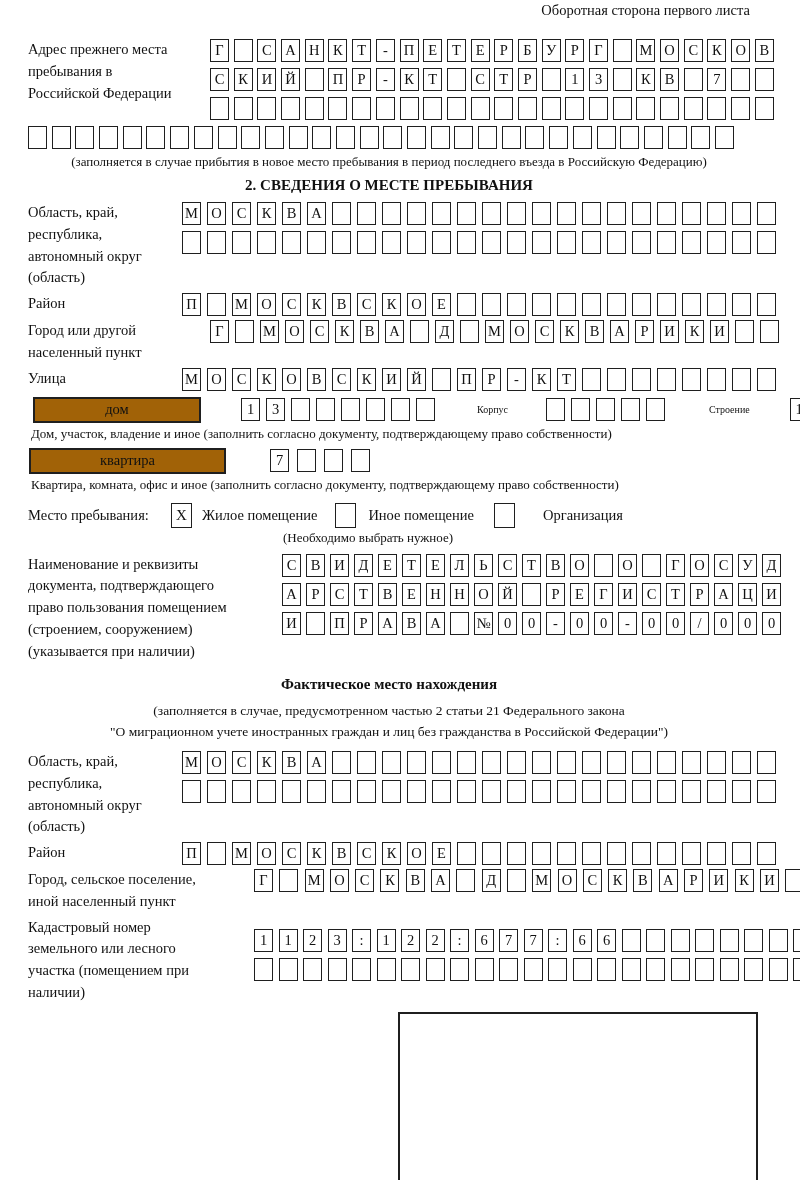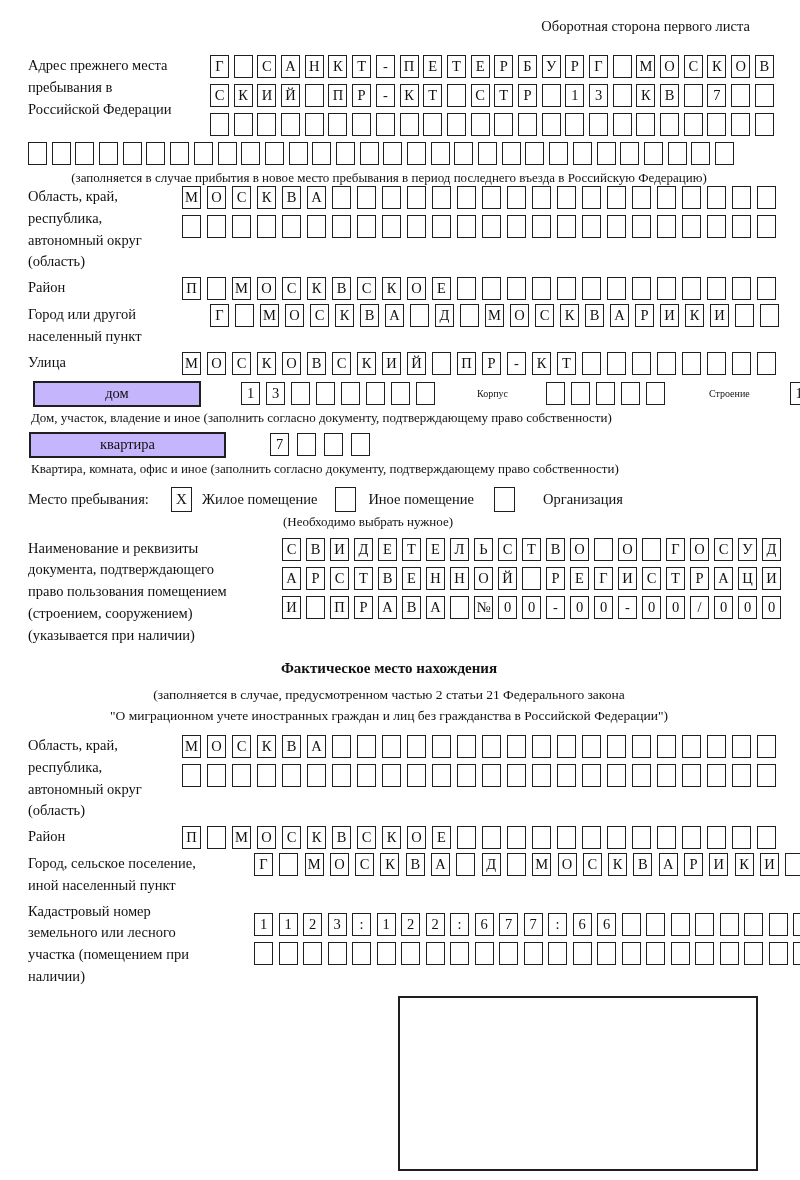--- a/index.html
+++ b/index.html
@@ -1,38 +1,38 @@
 <!DOCTYPE html>
 <html lang="ru"><head>
 <meta charset="utf-8">
 <title>Form</title>
 <style>
   html,body{margin:0;padding:0;background:#fff;}
   body{width:800px;height:1180px;overflow:hidden;color:#111;
        font-family:"Liberation Serif","DejaVu Serif",serif;}
-  .page{position:relative;width:800px;height:1180px;padding:18px 50px 0 28px;box-sizing:border-box;}
+  .page{position:relative;width:800px;height:1180px;padding:2px 50px 0 28px;box-sizing:border-box;}
   .hdr{text-align:right;font-size:14.5px;margin-bottom:20px;}
   .frow{display:flex;align-items:flex-start;gap:32px;}
   .lbl{font-size:14.5px;line-height:1.5;flex:none;}
   .w145{width:145px;margin-right:5px;}
   .w117{width:117px;margin-right:5px;}
   .w217{width:217px;margin-right:5px;}
   .w189{width:189px;margin-right:5px;}
   .rows{display:flex;flex-direction:column;}
   .boxrow{display:flex;gap:4.7px;}
   .boxrow+.boxrow{margin-top:6px;}
   .g6{gap:6px;} .g5{gap:5px;} .g55{gap:5.5px;} .g63{gap:6.3px;} .g8{gap:8px;}
   .c{box-sizing:border-box;width:19px;height:23px;border:1.8px solid #1f1f1f;background:#fff;
      display:flex;align-items:center;justify-content:center;font-size:14.5px;line-height:1;flex:none;}
   .note{font-size:13px;text-align:center;margin-top:5px;}
   .lnote{font-size:13px;margin:3px 0 6px 3px;}
   .sect-title{font-size:15px;font-weight:bold;text-align:center;margin:7px 0 8px 0;}
   .mb6{margin-bottom:6px;} .mb4{margin-bottom:4px;}
   .longbox{box-sizing:border-box;border:2px solid #1f1f1f;height:26px;display:flex;
-           align-items:center;justify-content:center;font-size:14.5px;flex:none;background:#c4b5fd;}
+           align-items:center;justify-content:center;font-size:14.5px;flex:none;background:#a16207;}
   .inlab{font-size:10px;line-height:26px;flex:none;}
   .chk{box-sizing:border-box;width:21px;height:25px;border:1.9px solid #1f1f1f;background:#fff;
        display:flex;align-items:center;justify-content:center;font-size:15px;flex:none;}
   .stay{display:flex;align-items:center;margin-top:10px;}
   .stay .t{font-size:14.5px;}
   .stamp-box{box-sizing:border-box;width:360px;height:175px;border:2px solid #1f1f1f;
              margin:8px 0 6px 370px;background:#fff;}
   .cnotes{font-size:13.5px;text-align:center;line-height:1.55;}
 </style>
 </head>
@@ -152,20 +152,21 @@
       <span class="c"></span>
       <span class="c"></span>
       <span class="c"></span>
       <span class="c"></span>
       <span class="c"></span>
       <span class="c"></span>
       <span class="c"></span>
     </div>
   <div class="note">(заполняется в случае прибытия в новое место пребывания в период последнего въезда в Российскую Федерацию)</div>
 
+  <div class="sect-title">2. СВЕДЕНИЯ О МЕСТЕ ПРЕБЫВАНИЯ</div>
 
   <div class="frow mb4">
     <div class="lbl w117">Область, край, республика, автономный округ (область)</div>
     <div class="rows">
       <div class="boxrow g6">
           <span class="c">М</span>
           <span class="c">О</span>
           <span class="c">С</span>
           <span class="c">К</span>
           <span class="c">В</span>

